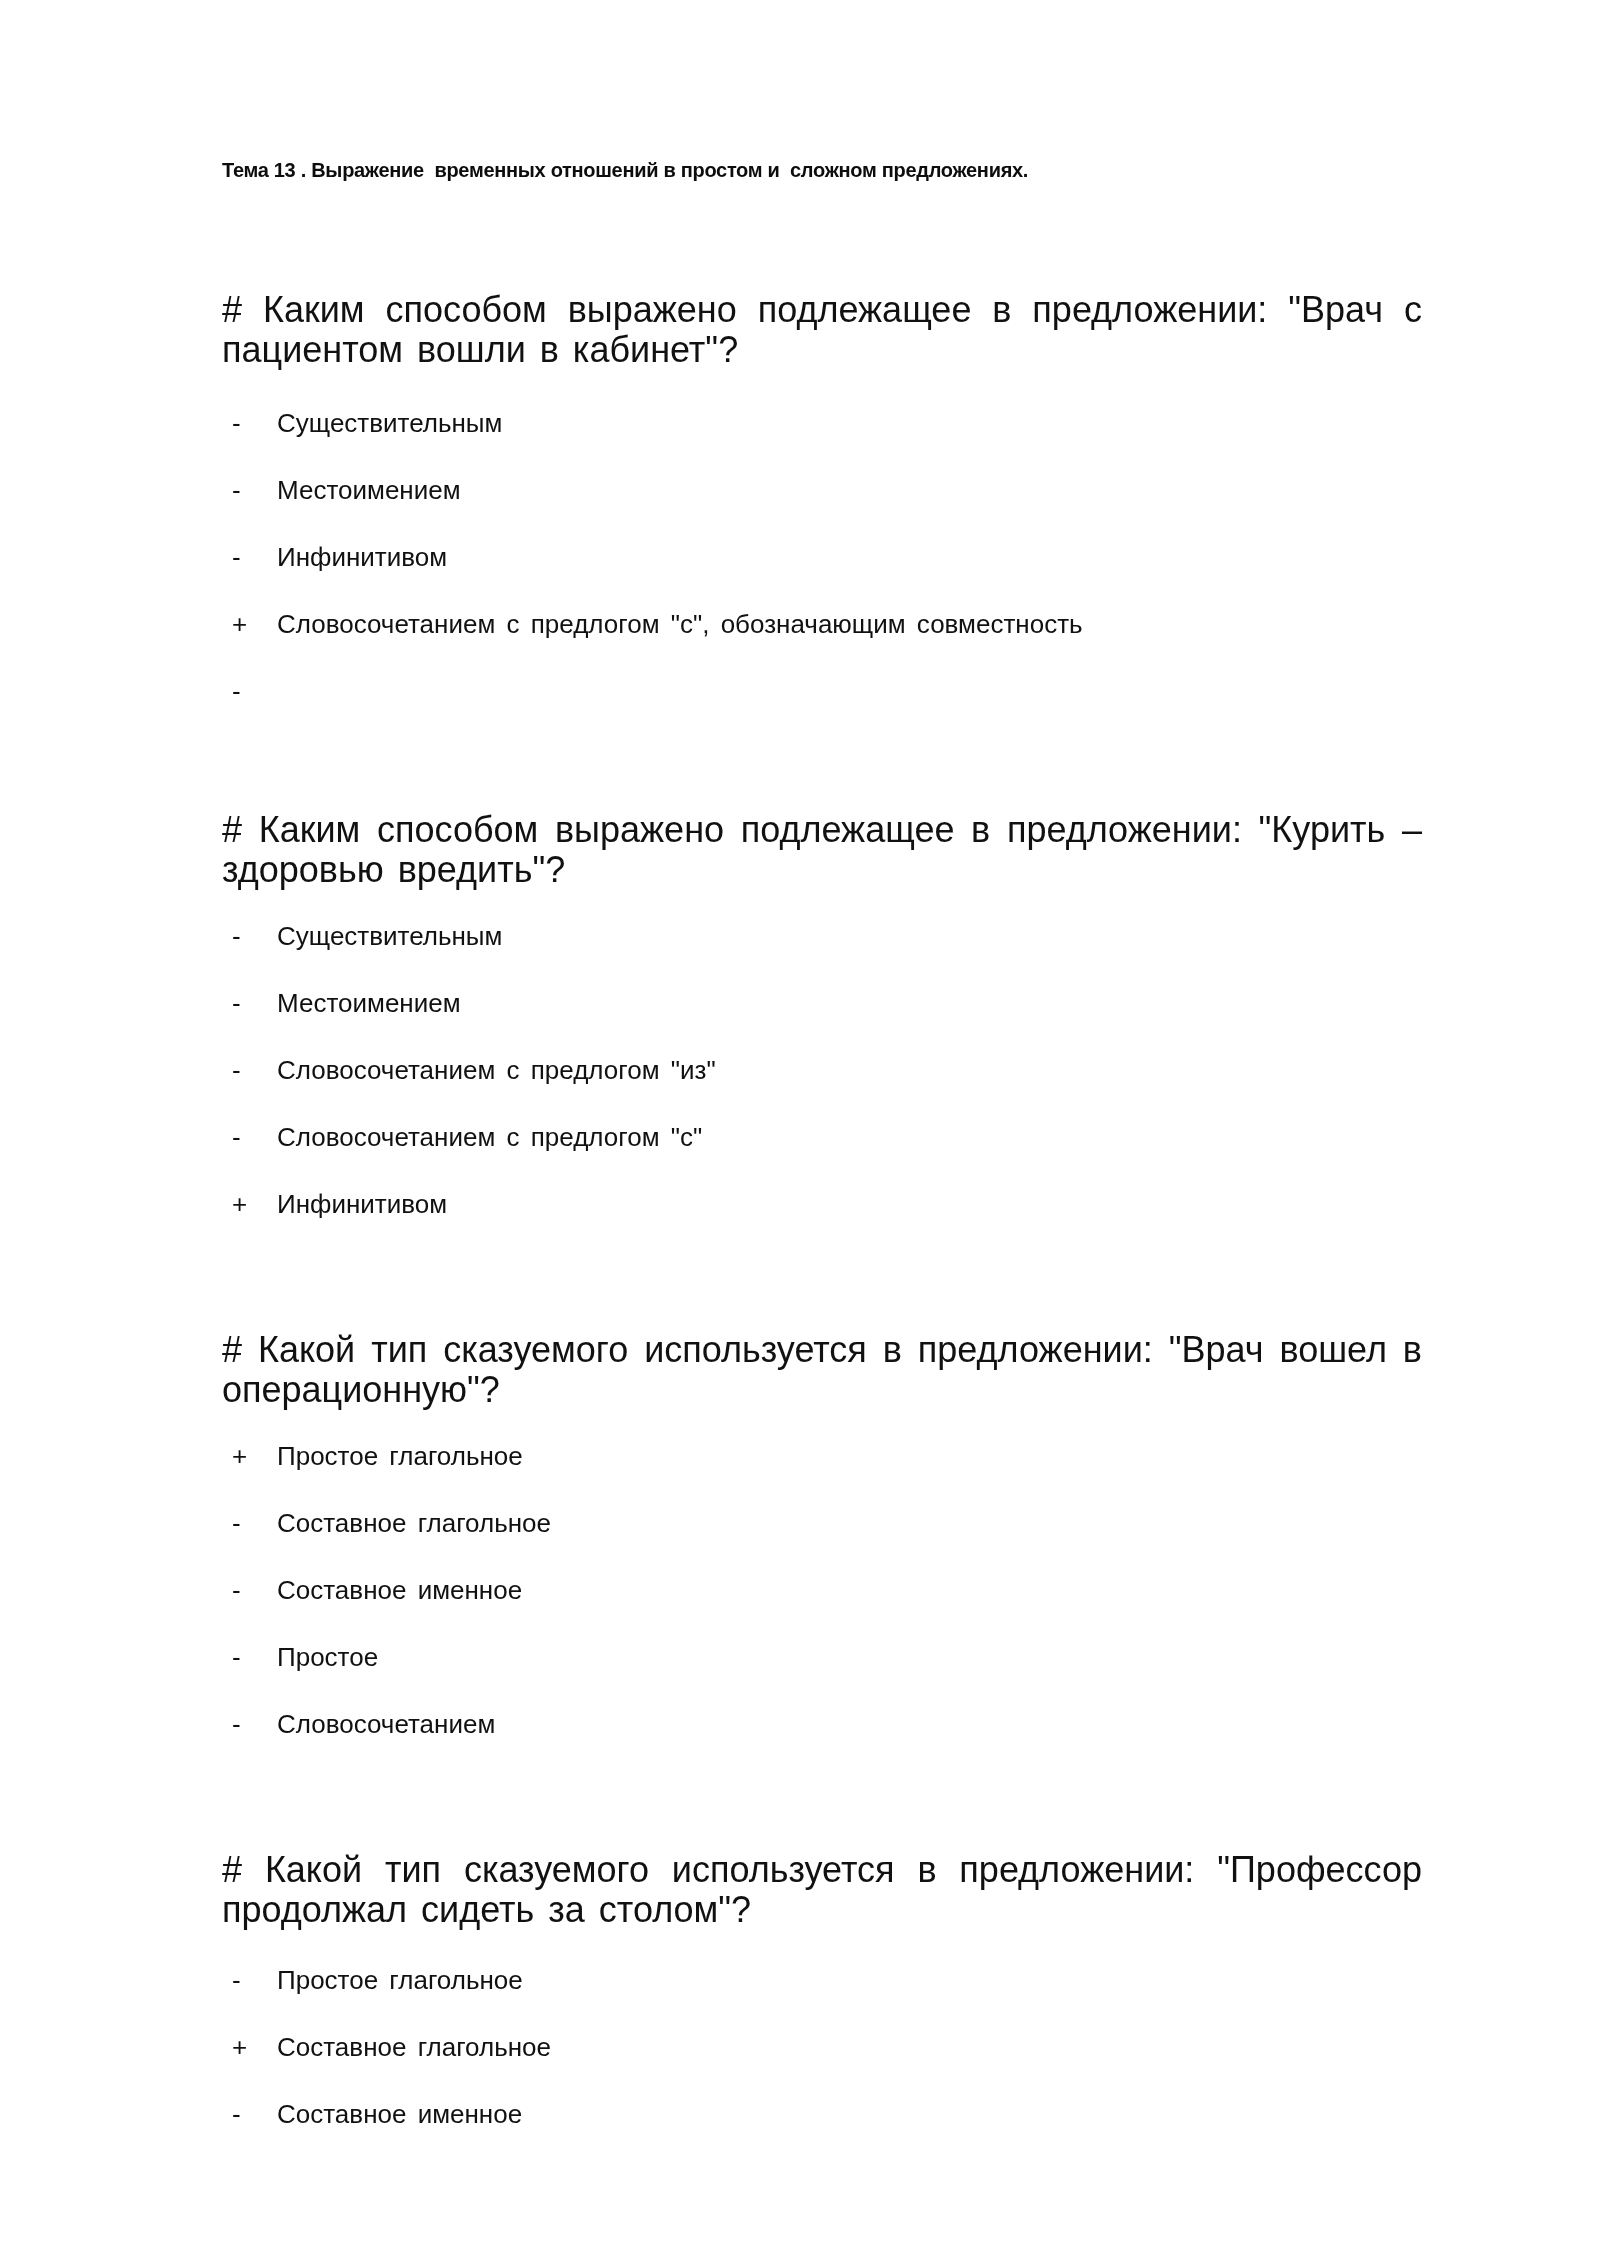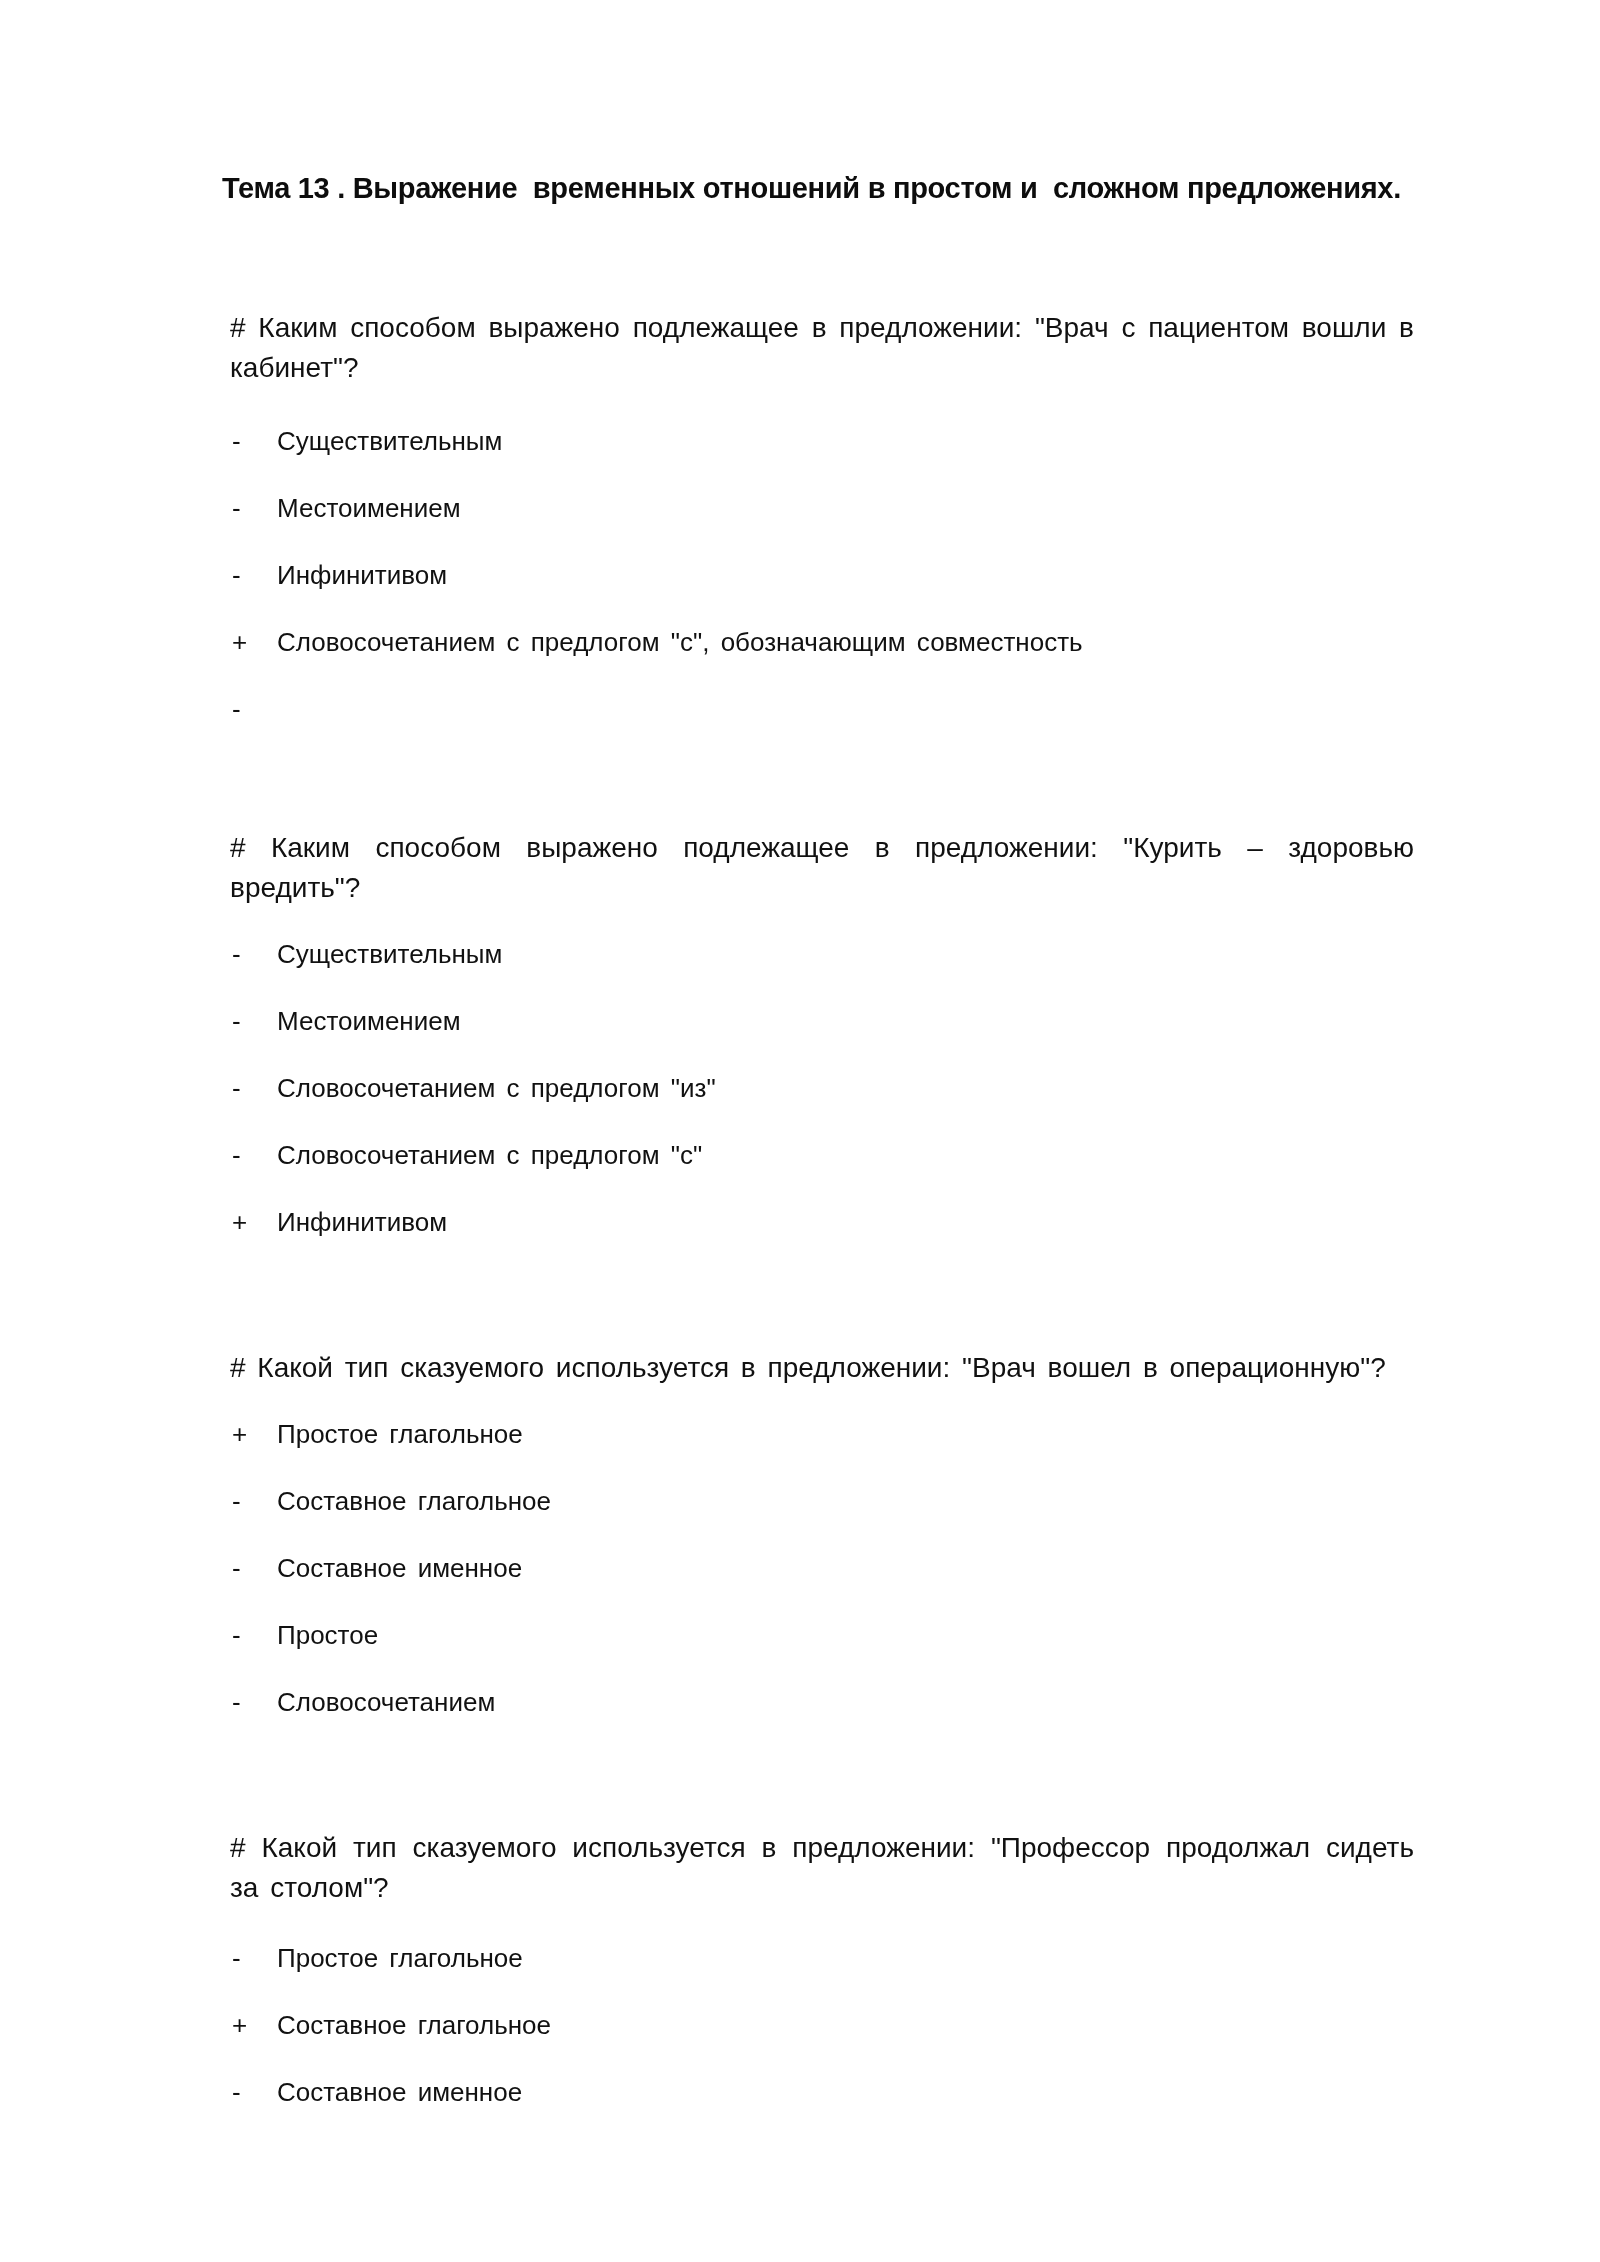--- a/index.html
+++ b/index.html
@@ -12,33 +12,33 @@
     width: 1600px;
     height: 2262px;
     box-sizing: border-box;
     background: #ffffff;
     padding: 155px 178px 0 222px;
     font-family: "Liberation Sans", "DejaVu Sans", sans-serif;
     color: #111111;
     overflow: hidden;
   }
   .title {
-    font-size: 29px;
+    font-size: 20px;
     font-weight: 700;
     line-height: 30px;
     letter-spacing: -0.3px;
-    margin: 18px 0 105px 0;
+    margin: 0 0 105px 0;
     white-space: pre-wrap;
     color: #0d0d0d;
   }
   .question {
-    font-size: 28px;
+    font-size: 36px;
     font-weight: 400;
     line-height: 40px;
-    margin: 8px;
+    margin: 0;
     text-align: justify;
     word-spacing: 4px;
     color: #111111;
   }
   .option {
     display: flex;
     align-items: baseline;
     font-size: 26px;
     line-height: 40px;
     margin: 0;

